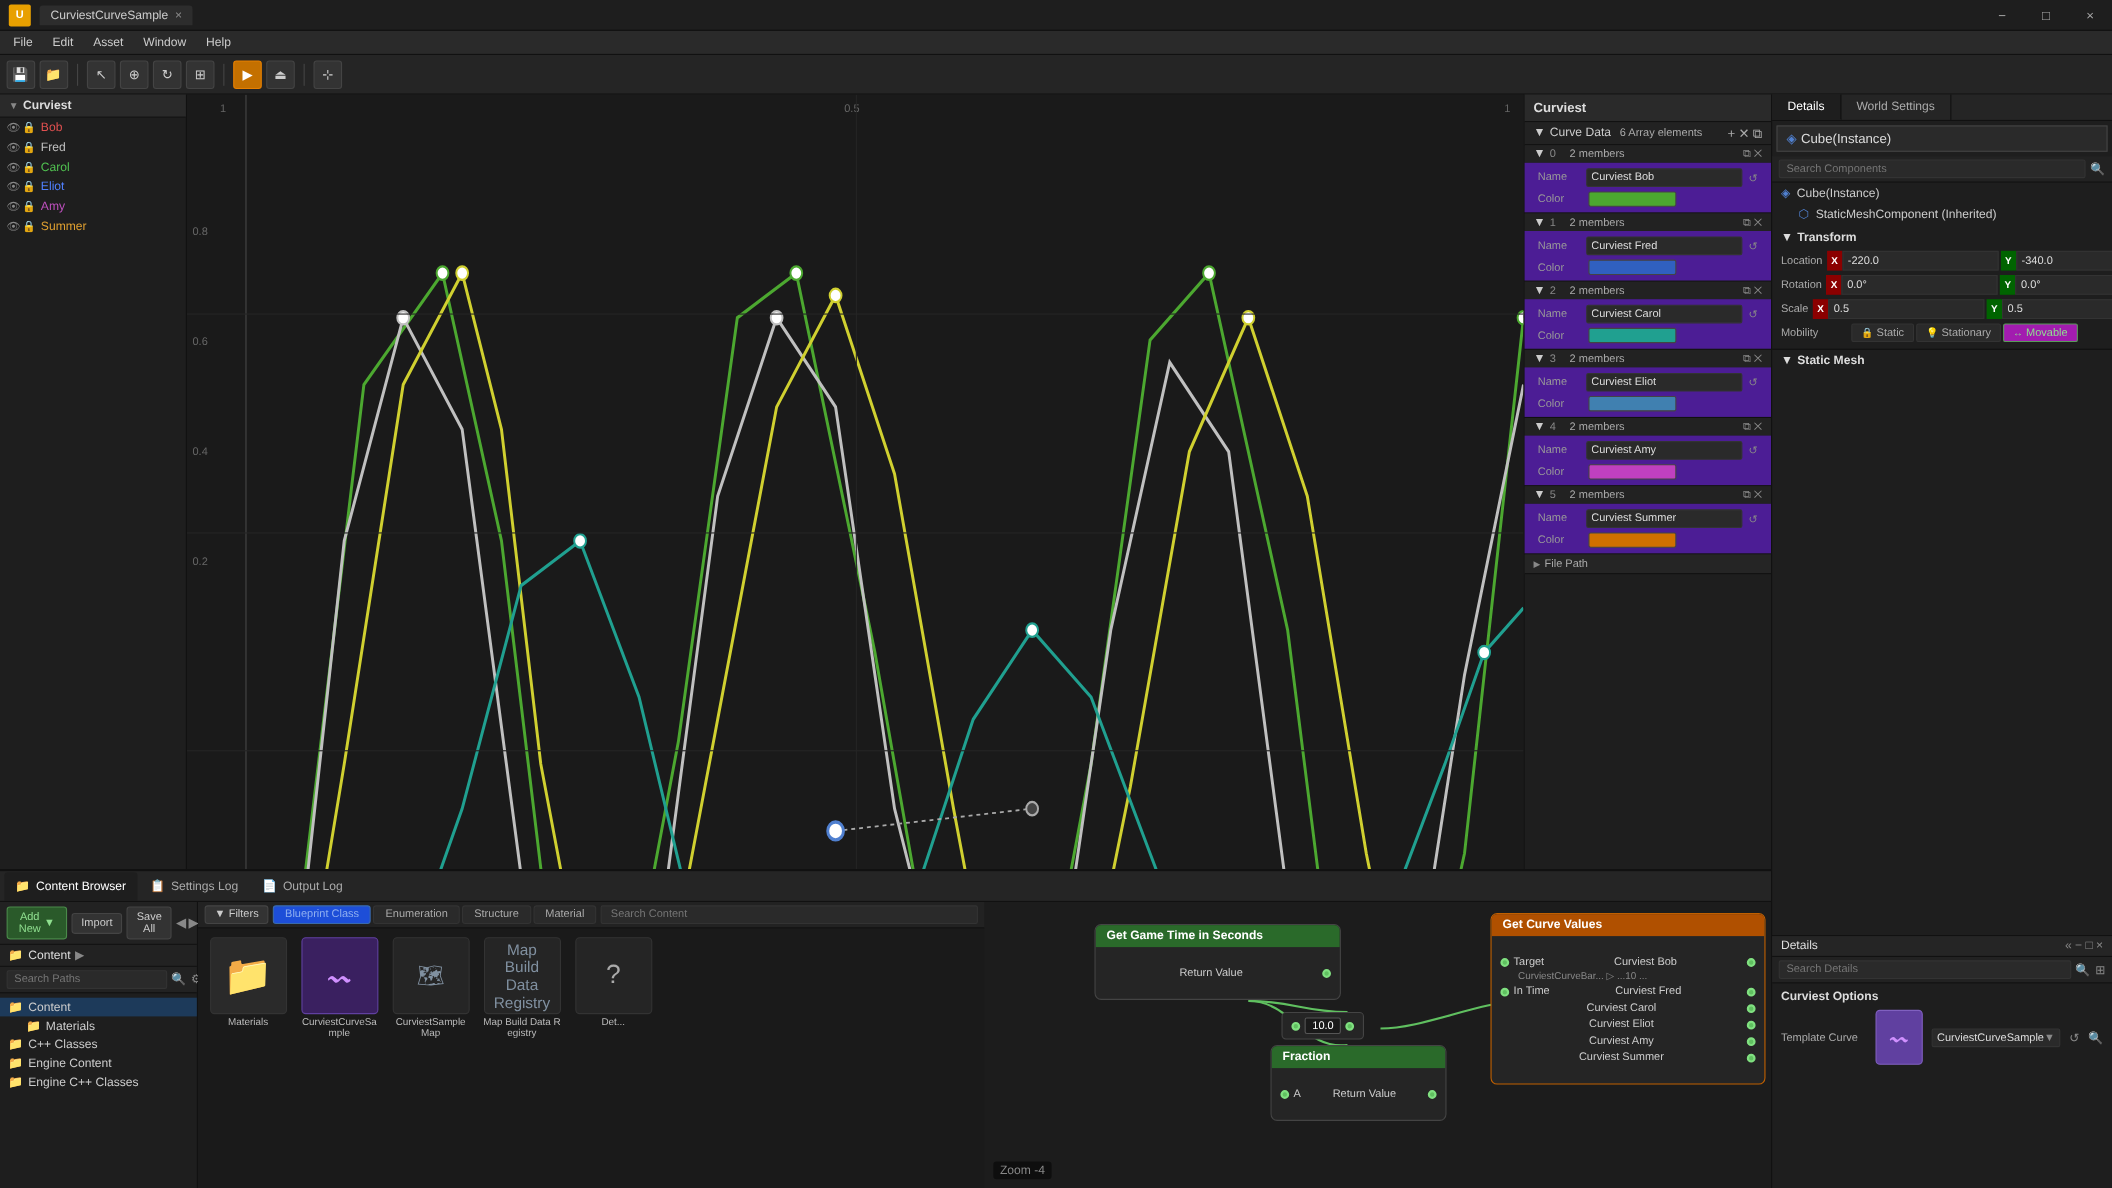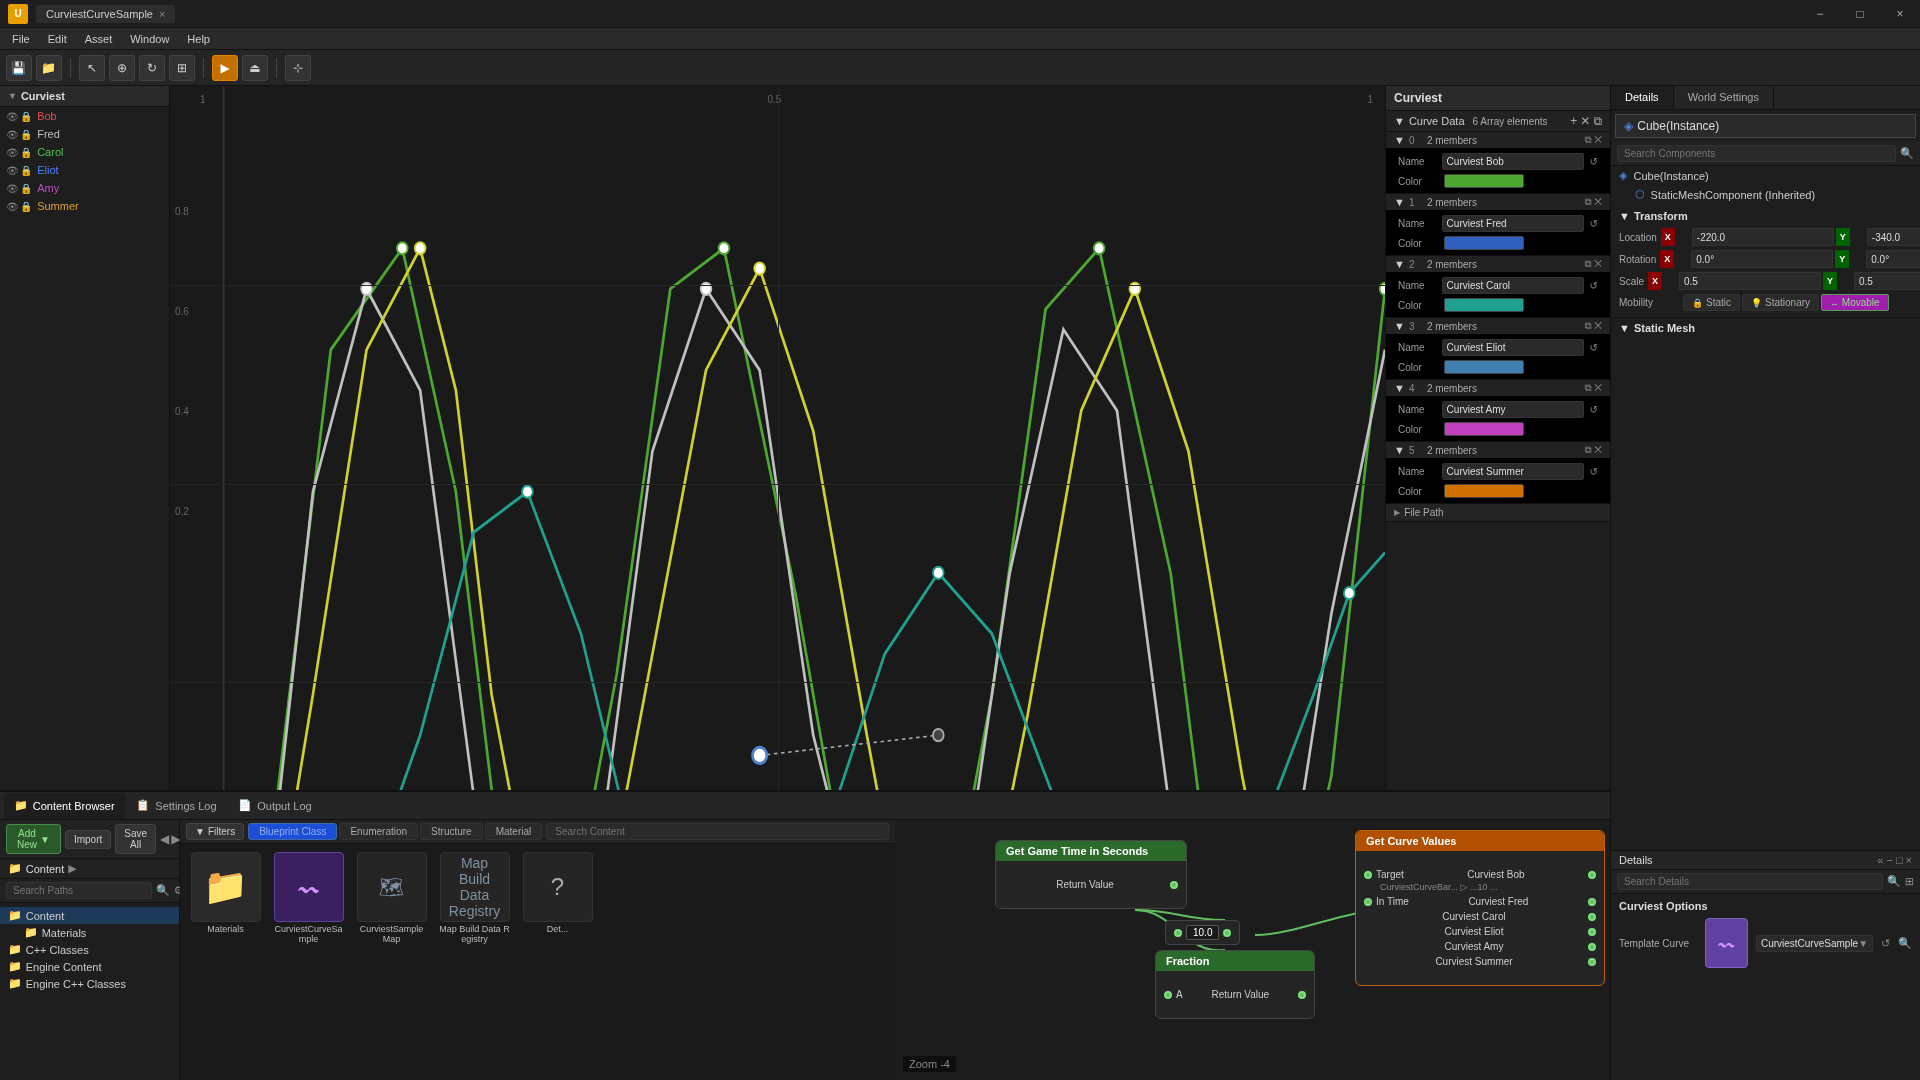--- a/index.html
+++ b/index.html
@@ -197,21 +197,21 @@
       gap: 4px;
       background: #222;
       cursor: pointer;
     }
     .curve-entry-header .idx { color: #888; font-size: 10px; width: 14px; }
     .curve-entry-header .members-badge {
       font-size: 10px; color: #aaa;
     }
     .curve-entry-body {
       padding: 3px 12px;
-      background: #000000;
+      background: #4c1d95;
     }
     .curve-entry-row {
       display: flex;
       align-items: center;
       padding: 2px 0;
       gap: 6px;
       font-size: 10px;
     }
     .curve-entry-row label { color: #999; width: 40px; }
     .curve-name-input {
@@ -361,21 +361,20 @@
     .xyz-label.x { background: #8b0000; }
     .xyz-label.y { background: #006400; }
     .xyz-input {
       flex: 1;
       background: #2a2a2a;
       border: 1px solid #333;
       color: #ddd;
       padding: 1px 4px;
       font-size: 10px;
       height: 18px;
-      margin-left: 17px;
     }
 
     .mobility-row {
       display: flex;
       align-items: center;
       gap: 4px;
       margin-top: 4px;
     }
     .mobility-row label { width: 60px; font-size: 10px; color: #aaa; }
     .mobility-btn {
@@ -1259,21 +1258,21 @@
     </div>
 
     <div id="bp-canvas">
       <svg style="position:absolute;top:0;left:0;width:100%;height:100%;pointer-events:none;">
 
         <path d="M 240 90 C 280 90 290 100 330 100" stroke="#60c060" stroke-width="2" fill="none"></path>
         <path d="M 240 90 C 280 90 290 135 330 130" stroke="#60c060" stroke-width="2" fill="none"></path>
         <path d="M 360 115 C 400 115 450 90 490 90" stroke="#60c060" stroke-width="2" fill="none"></path>
       </svg>
 
-      <div class="bp-node" style="left:100px; top:20px; width:192px;">
+      <div class="bp-node" style="left:100px; top:20px; width:224px;">
         <div class="bp-node-header green">Get Game Time in Seconds</div>
         <div class="bp-node-body">
           <div class="bp-pin-row">
             <span class="bp-pin-label" style="margin-left:auto">Return Value</span>
             <div class="bp-pin connected right"></div>
           </div>
         </div>
       </div>
 
       <div style="position:absolute; left:270px; top:100px; background:#252525; border:1px solid #444; border-radius:4px; padding:4px 8px; font-size:10px; color:#fff; display:flex; align-items:center; gap:4px;">

